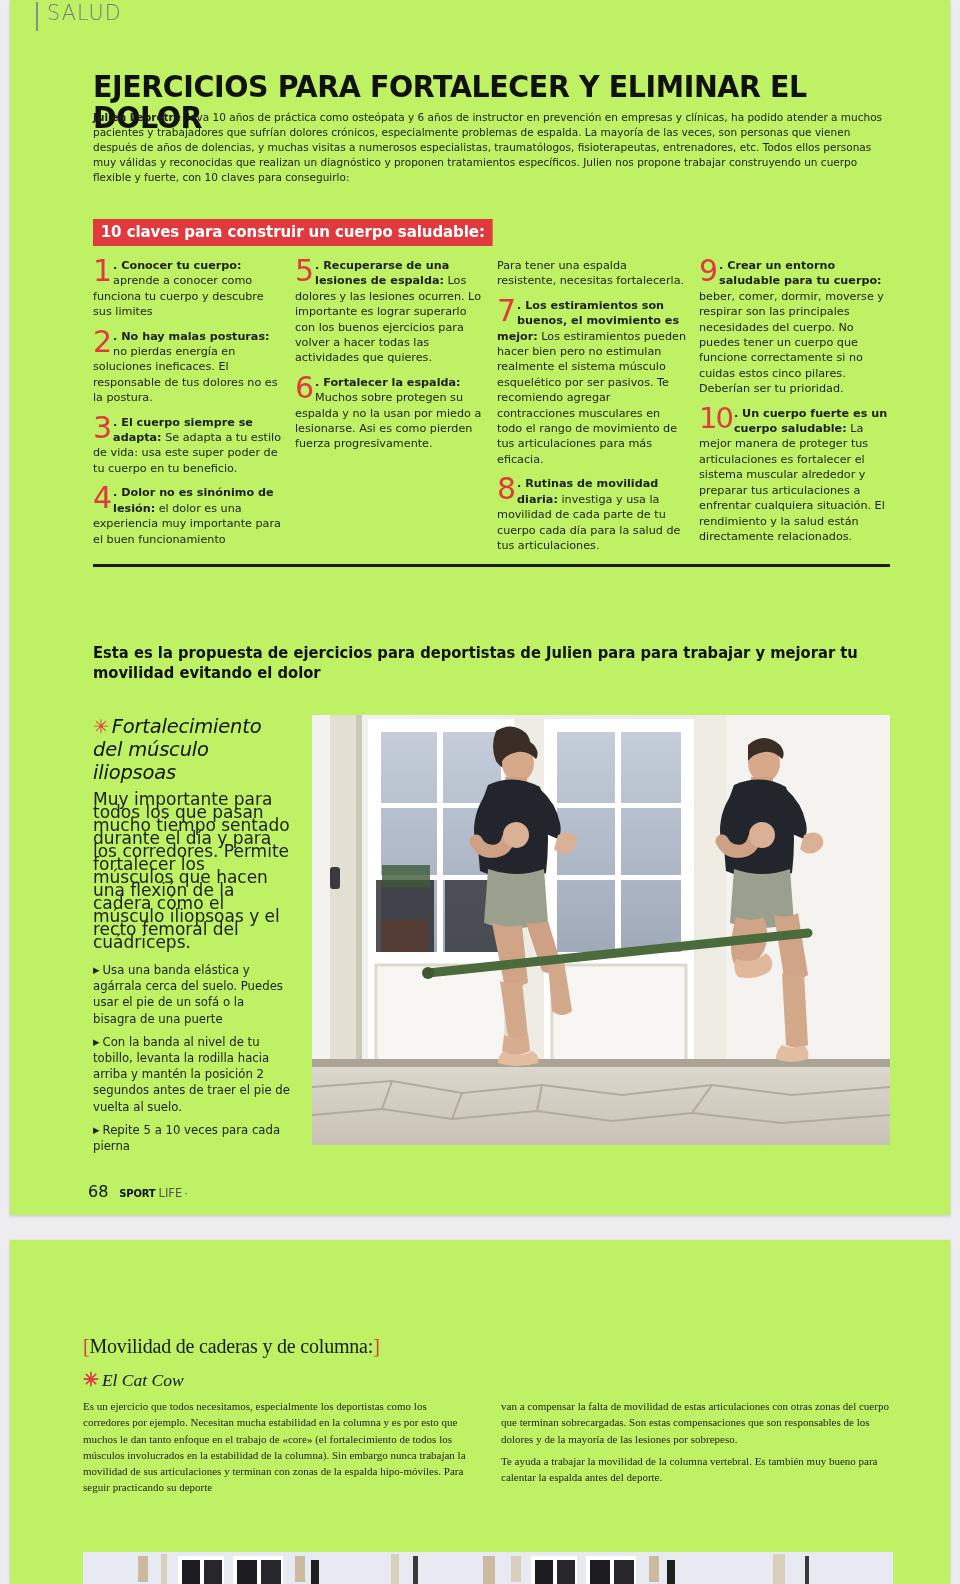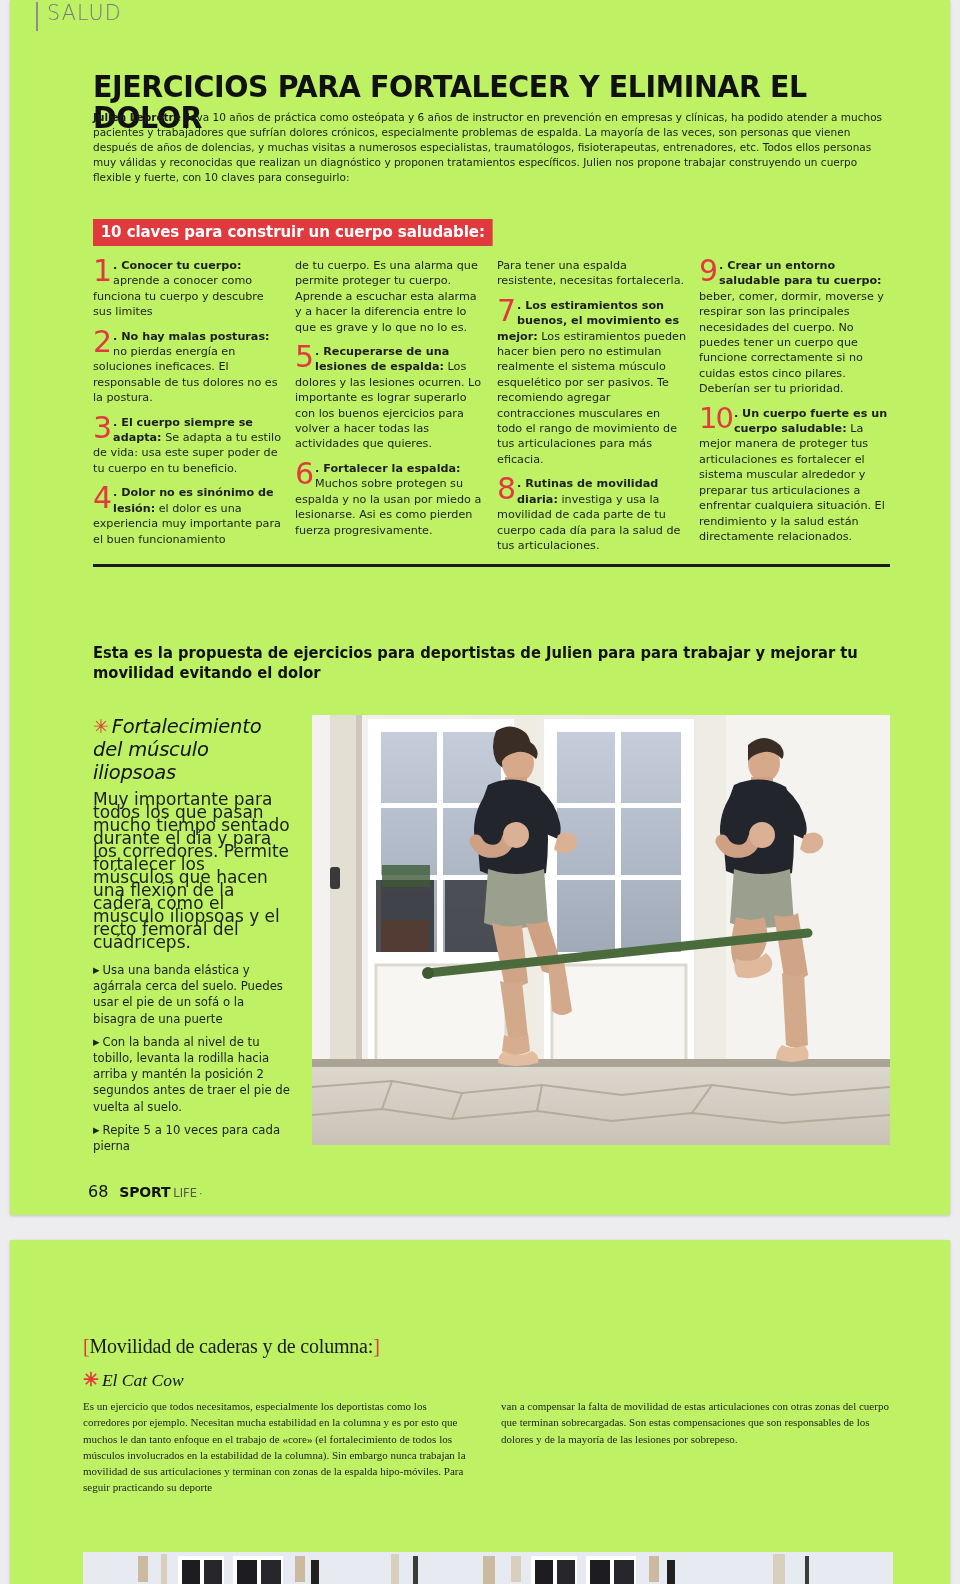--- a/index.html
+++ b/index.html
@@ -154,21 +154,21 @@
     background: #d9dde3;
   }
 
   
   .folio {
     position: absolute; left: 78px; top: 1182px;
     font-size: 11px; color: #111;
     display: flex; align-items: baseline; gap: 11px;
   }
   .folio .num-page { font-weight: 400; font-size: 16px; }
-  .folio .sport { font-weight: 700; font-size: 14px; letter-spacing: -0.2px;}
+  .folio .sport { font-weight: 700; font-size: 10px; letter-spacing: -0.2px;}
   .folio .life { font-weight: 400; font-size: 11.5px; color:#555; margin-left: 3px;}
   .folio .dot { color:#2f6fd0; font-size: 11px; margin-left:2px;}
 
   
   .p2-content { position: absolute; left: 73px; width: 810px; font-family: Liberation Serif, serif; }
   .p2-kicker {
     top: 95px;
     font-size: 20px;
     color: #1a1a1a;
     letter-spacing: -0.2px;
@@ -214,21 +214,20 @@
   <div class="content keys-box">
     <div class="keys-banner">10 claves para construir un cuerpo saludable:</div>
     <div class="keys-cols" id="keys-cols">
         <div class="keys-col">
           <p><span class="num">1</span><span class="key-title">. Conocer tu cuerpo:</span><span> aprende a conocer como funciona tu cuerpo y descubre sus limites</span></p>
           <p><span class="num">2</span><span class="key-title">. No hay malas posturas:</span><span> no pierdas energía en soluciones ineficaces. El responsable de tus dolores no es la postura.</span></p>
           <p><span class="num">3</span><span class="key-title">. El cuerpo siempre se adapta:</span><span> Se adapta a tu estilo de vida: usa este super poder de tu cuerpo en tu beneficio.</span></p>
           <p><span class="num">4</span><span class="key-title">. Dolor no es sinónimo de lesión:</span><span> el dolor es una experiencia muy importante para el buen funcionamiento</span></p>
         </div>
         <div class="keys-col">
-          <p><span>de tu cuerpo. Es una alarma que permite proteger tu cuerpo. Aprende a escuchar esta alarma y a hacer la diferencia entre lo que es grave y lo que no lo es.</span></p>
           <p><span class="num">5</span><span class="key-title">. Recuperarse de una lesiones de espalda:</span><span> Los dolores y las lesiones ocurren. Lo importante es lograr superarlo con los buenos ejercicios para volver a hacer todas las actividades que quieres.</span></p>
           <p><span class="num">6</span><span class="key-title">. Fortalecer la espalda:</span><span> Muchos sobre protegen su espalda y no la usan por miedo a lesionarse. Asi es como pierden fuerza progresivamente.</span></p>
         </div>
         <div class="keys-col">
           <p><span>Para tener una espalda resistente, necesitas fortalecerla.</span></p>
           <p><span class="num">7</span><span class="key-title">. Los estiramientos son buenos, el movimiento es mejor:</span><span> Los estiramientos pueden hacer bien pero no estimulan realmente el sistema músculo esquelético por ser pasivos. Te recomiendo agregar contracciones musculares en todo el rango de movimiento de tus articulaciones para más eficacia.</span></p>
           <p><span class="num">8</span><span class="key-title">. Rutinas de movilidad diaria:</span><span> investiga y usa la movilidad de cada parte de tu cuerpo cada día para la salud de tus articulaciones.</span></p>
         </div>
         <div class="keys-col">
           <p><span class="num">9</span><span class="key-title">. Crear un entorno saludable para tu cuerpo:</span><span> beber, comer, dormir, moverse y respirar son las principales necesidades del cuerpo.  No puedes tener un cuerpo que funcione correctamente si no cuidas estos cinco pilares. Deberían ser tu prioridad.</span></p>
@@ -376,20 +375,21 @@
   <div class="p2-content p2-sub">
     <span class="ast">✳</span><span>El Cat Cow</span>
   </div>
 
   <div class="p2-content p2-cols">
     <div class="p2-col" id="p2-left">
         <p>Es un ejercicio que todos necesitamos, especialmente los deportistas como los corredores por ejemplo. Necesitan mucha estabilidad en la columna y es por esto que muchos le dan tanto enfoque en el trabajo de «core» (el fortalecimiento de todos los músculos involucrados en la estabilidad de la columna). Sin embargo nunca trabajan la movilidad de sus articulaciones y terminan con zonas de la espalda hipo-móviles. Para seguir practicando su deporte</p>
       </div>
     <div class="p2-col" id="p2-right">
         <p>van a compensar la falta de movilidad de estas articulaciones con otras zonas del cuerpo que terminan sobrecargadas. Son estas compensaciones que son responsables de los dolores y de la mayoría de las lesiones por sobrepeso.</p>
+        <p>Te ayuda a trabajar la movilidad de la columna vertebral. Es también muy bueno para calentar la espalda antes del deporte.</p>
       </div>
   </div>
 
   <div class="p2-strip">
     <svg width="810" height="32" viewBox="0 0 810 32">
       <rect x="0" y="0" width="810" height="32" fill="#e7eaf0"></rect>
       <rect x="55" y="4" width="10" height="26" fill="#cbb9a0"></rect>
       <rect x="78" y="2" width="6" height="30" fill="#d8cfbd"></rect>
       <rect x="95" y="4" width="46" height="28" fill="#ffffff"></rect>
       <rect x="99" y="8" width="18" height="24" fill="#1d1d21"></rect>

